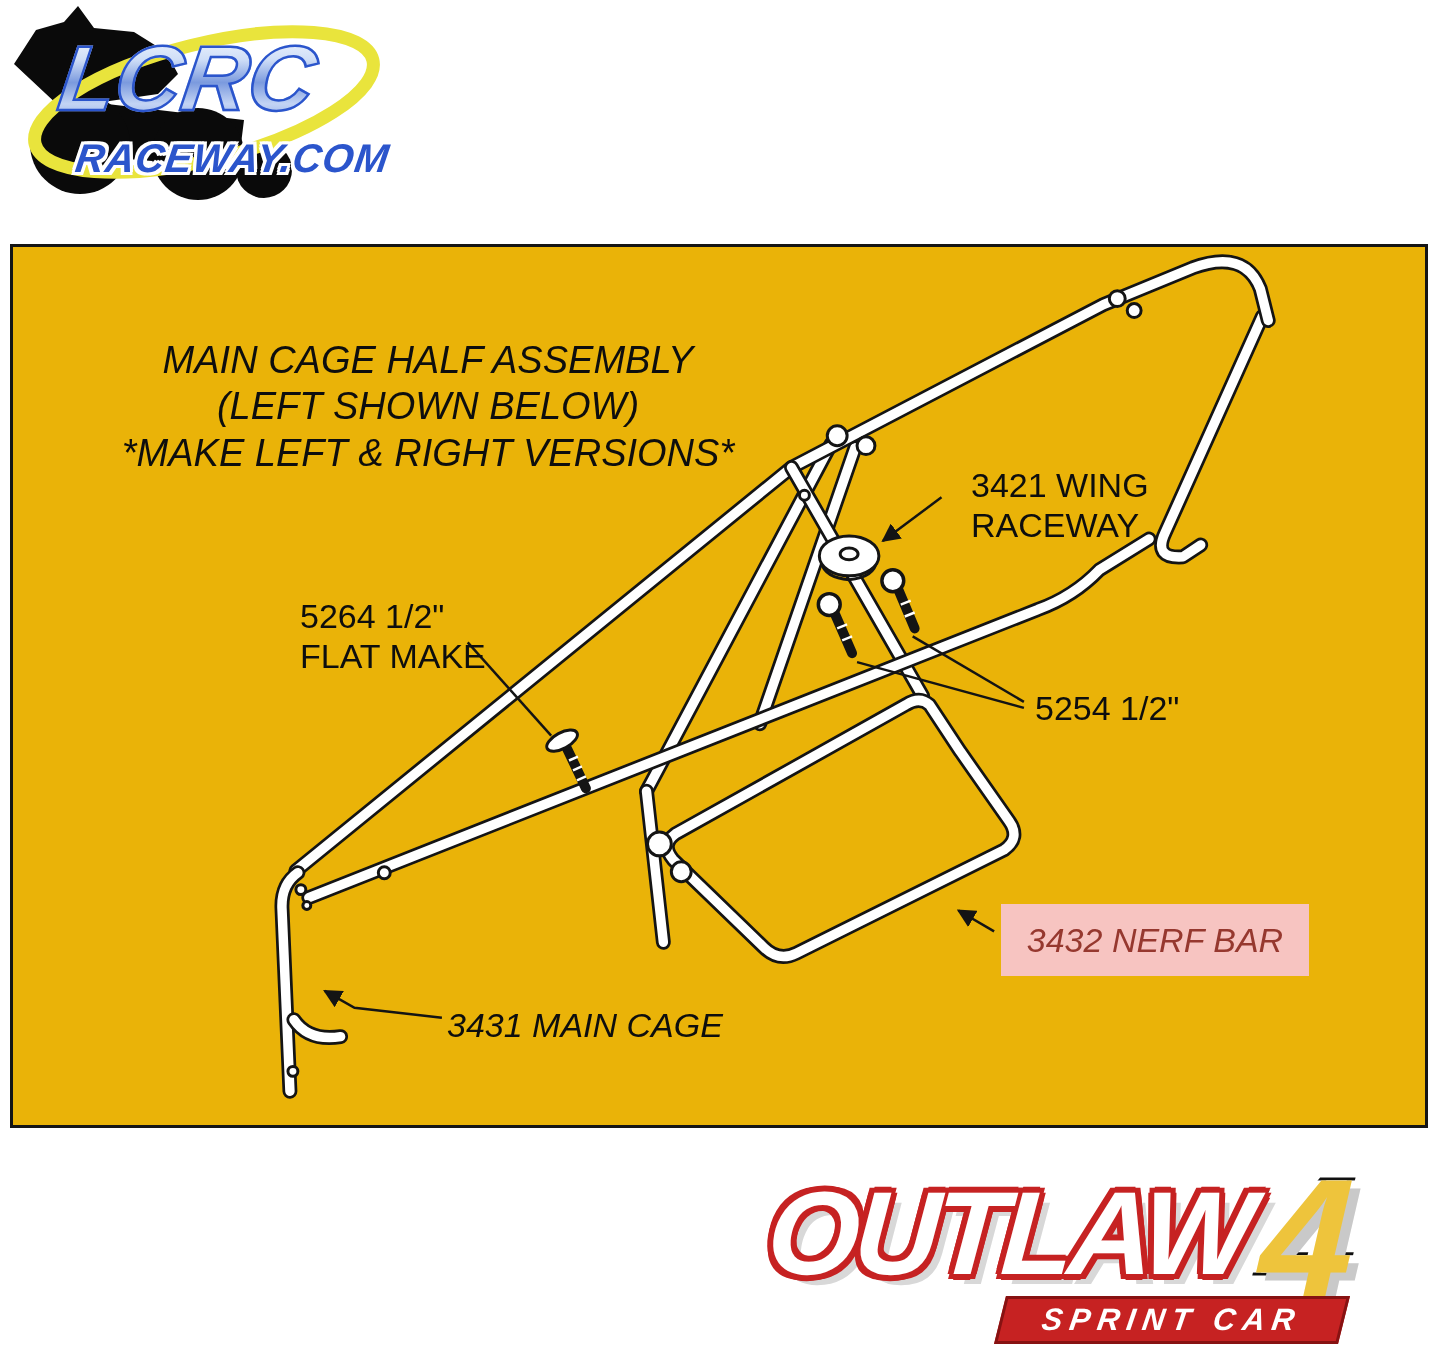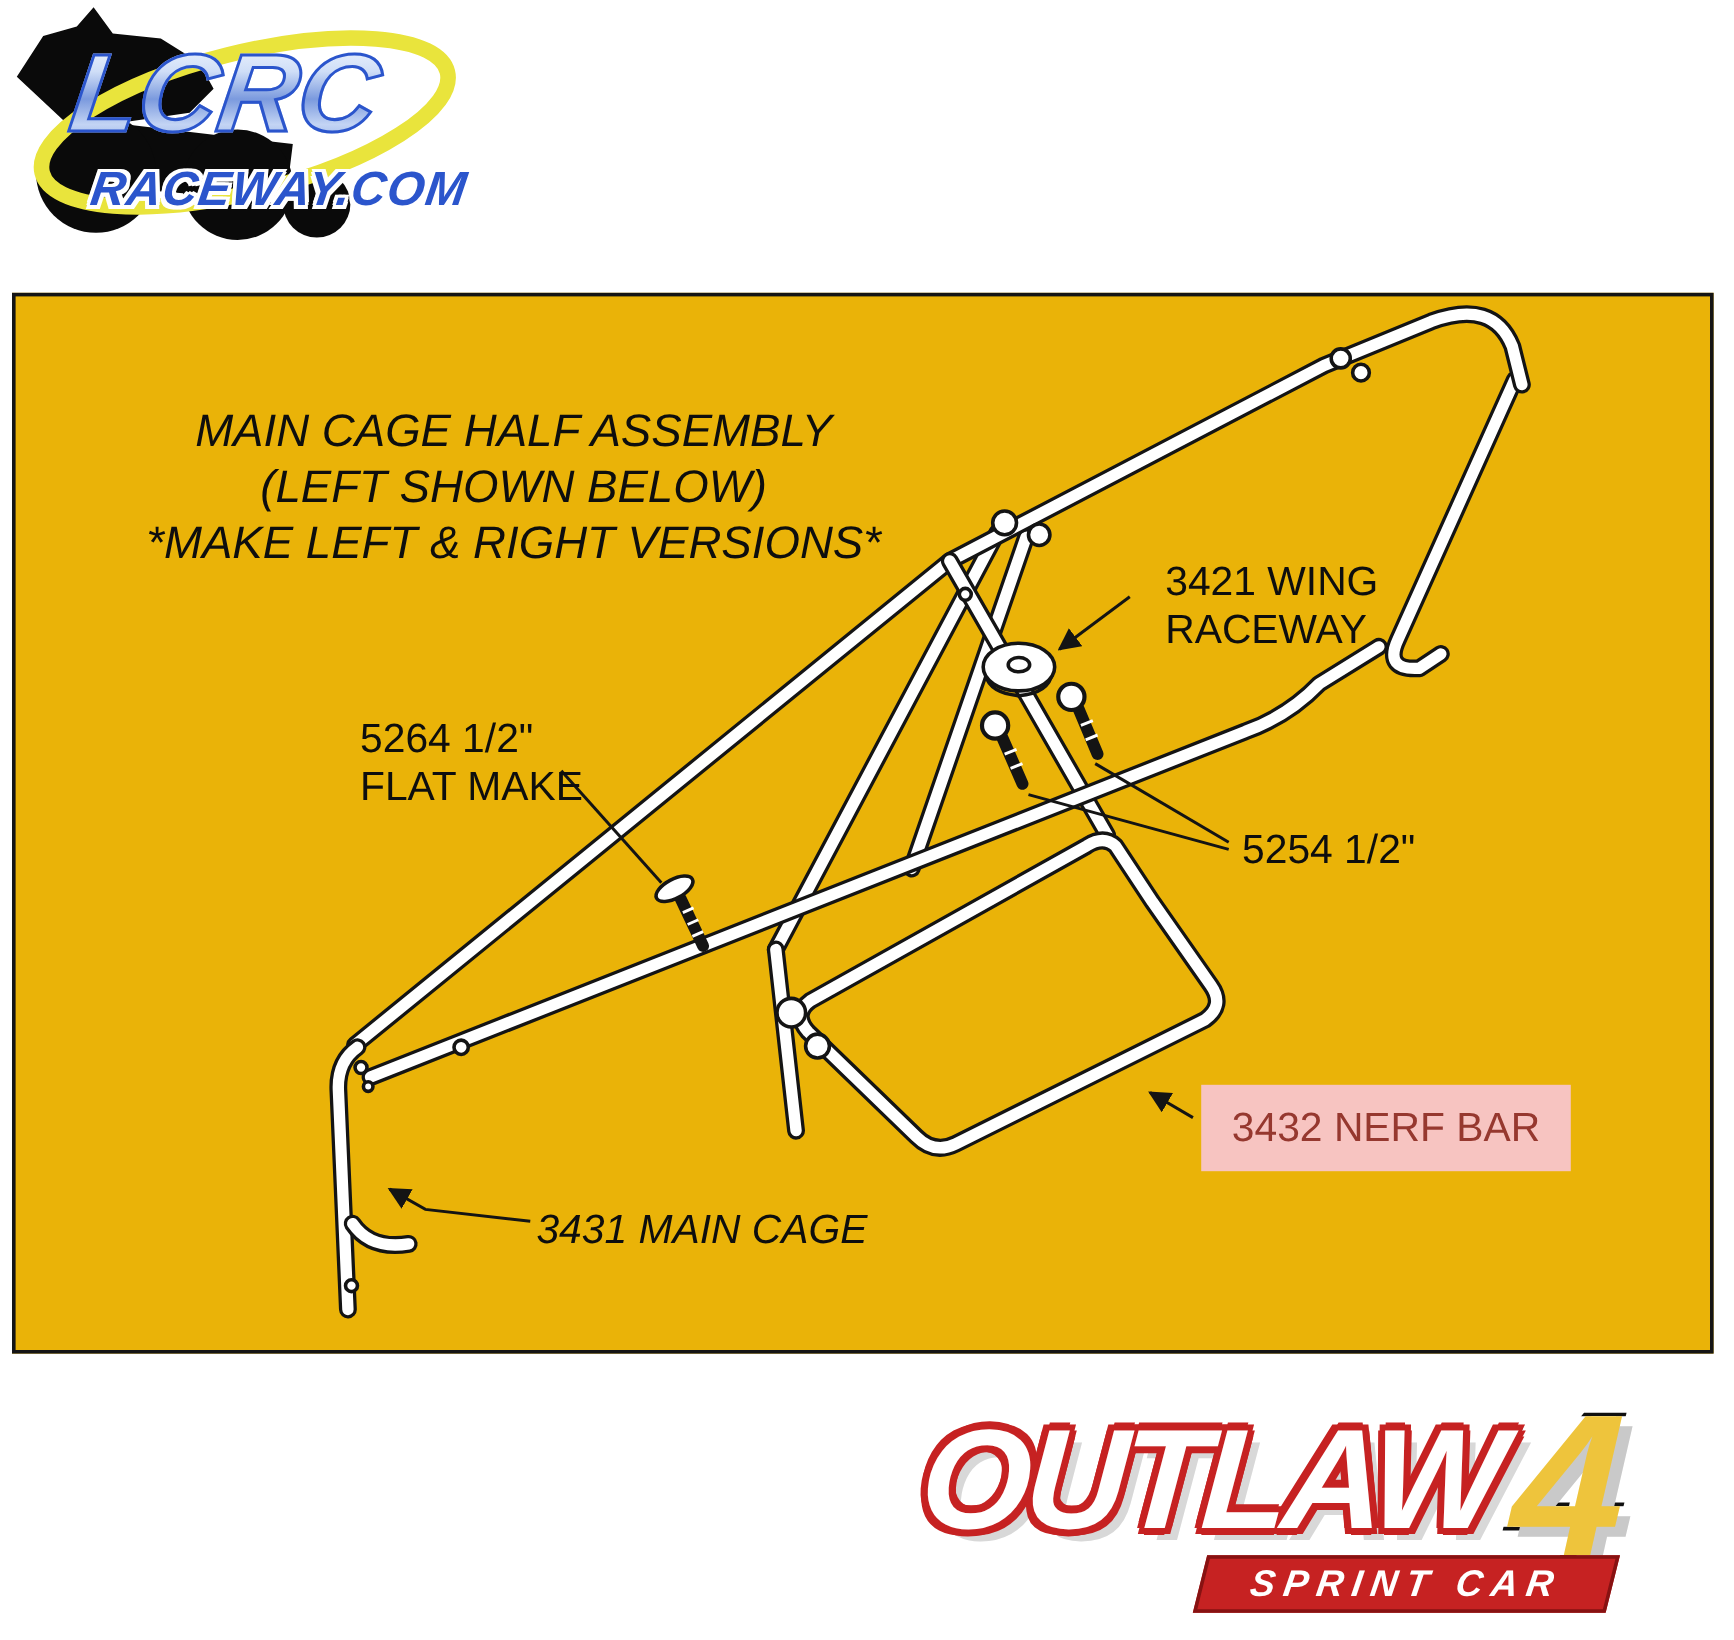--- a/index.html
+++ b/index.html
@@ -53,21 +53,21 @@
     line-height:1.22; color:#0e0e0e; white-space:nowrap;
   }
   .part-label {
     position:absolute; font-size:34px; line-height:1.18;
     color:#0e0e0e; white-space:nowrap;
   }
   .nerf-label {
     position:absolute; left:988px; top:657px; width:308px; height:72px;
     background:#f7c4c1;
     display:flex; align-items:center; justify-content:center;
-    font-size:34px; color:#96382f; white-space:nowrap;
+    font-size:34px; color:#96382f; white-space:nowrap;font-style:italic;
   }
 
   
   .outlaw { position:absolute; left:762px; top:1172px; width:672px; height:185px; }
   .outlaw-word {
     position:absolute; left:6px; top:2px;
     font-size:118px; font-weight:700; font-style:italic; line-height:1;
     letter-spacing:-5px; transform:skewX(-4deg);
     color:#ffffff;
     -webkit-text-stroke:5px #101010; paint-order:stroke fill;

